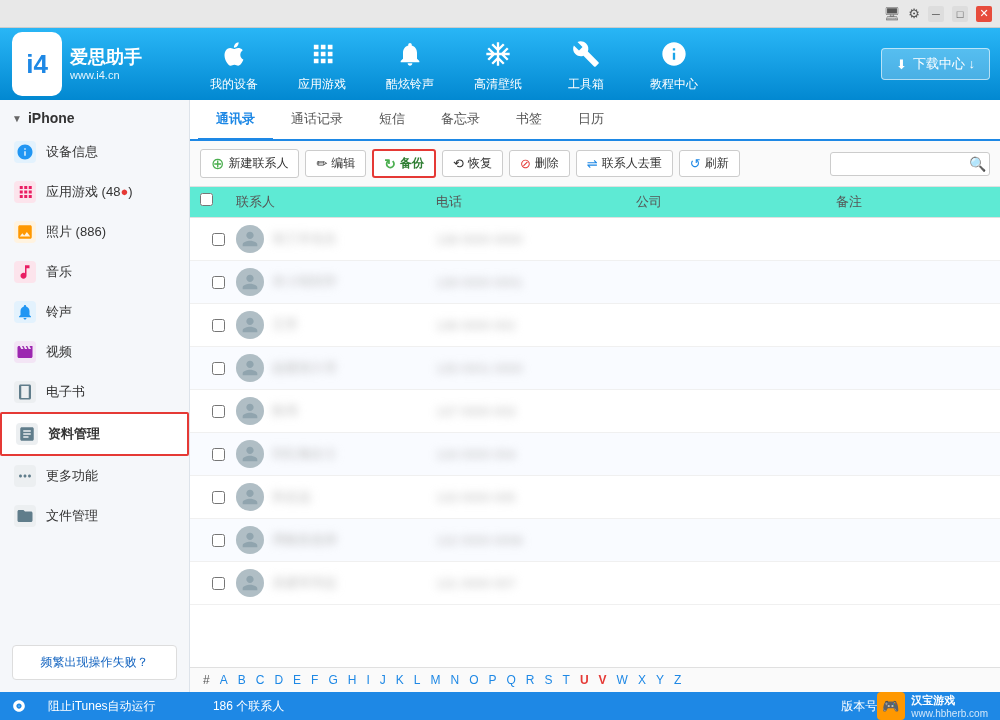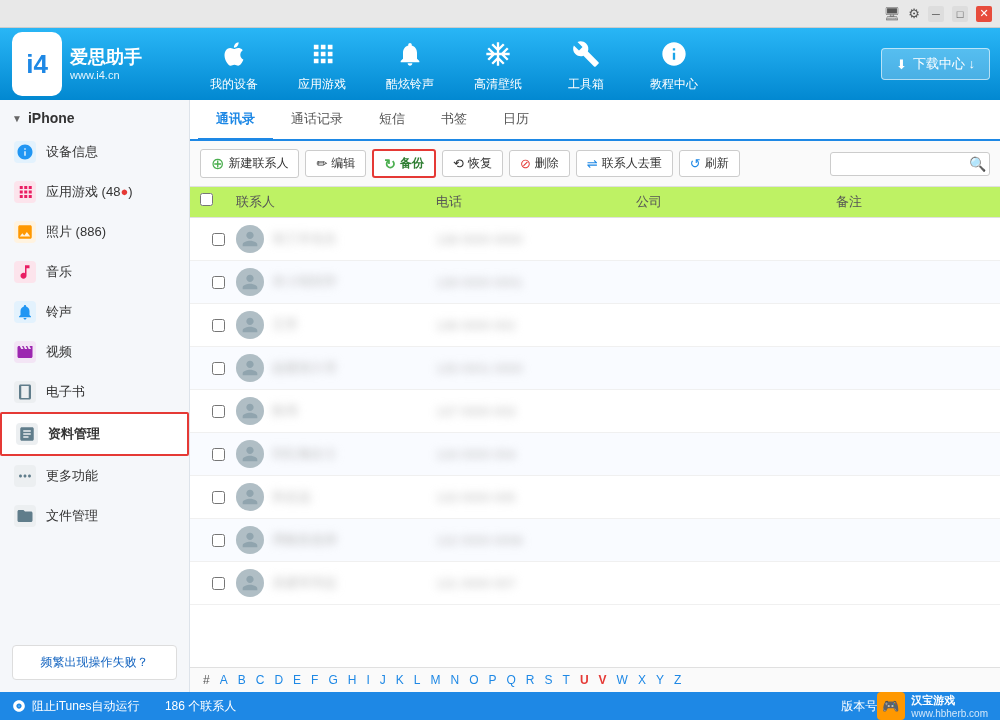--- a/index.html
+++ b/index.html
@@ -219,21 +219,21 @@
       font-size: 12px;
       width: 130px;
       background: transparent;
     }
 
     
     .table-header {
       display: grid;
       grid-template-columns: 36px 200px 200px 200px auto;
       padding: 6px 10px;
-      background: #bef264;
+      background: #5eead4;
       border-bottom: 1px solid #e0e0e0;
       font-size: 13px;
       color: #555;
     }
     .contact-list {
       flex: 1;
       overflow-y: auto;
     }
     .contact-row {
       display: grid;
@@ -285,21 +285,21 @@
     .status-bar {
       height: 28px;
       background: #1e88e5;
       display: flex;
       align-items: center;
       justify-content: space-between;
       padding: 0 12px;
       color: #fff;
       font-size: 12px;
     }
-    .status-left { display: flex; align-items: center; gap: 6px; }
+    .status-left { display: flex; align-items: center; gap: 22px; }
     .status-right { display: flex; align-items: center; gap: 0; }
     .status-watermark {
       display: flex; align-items: center; gap: 6px;
     }
     .watermark-icon {
       width: 28px; height: 28px;
       background: #ff9800;
       border-radius: 4px;
       display: flex; align-items: center; justify-content: center;
       font-size: 14px;
@@ -486,20 +486,21 @@
       <button class="trouble-btn">频繁出现操作失败？</button>
     </div>
   </div>
 
   <div class="content-area">
 
     <div class="tabs">
       <div class="tab active">通讯录</div>
       <div class="tab">通话记录</div>
       <div class="tab">短信</div>
+      <div class="tab">备忘录</div>
       <div class="tab">书签</div>
       <div class="tab">日历</div>
     </div>
 
     <div class="toolbar">
       <button class="tool-btn">
         <span style="color:#4caf50;font-size:16px;">⊕</span>
         <span>新建联系人</span>
       </button>
       <button class="tool-btn">

